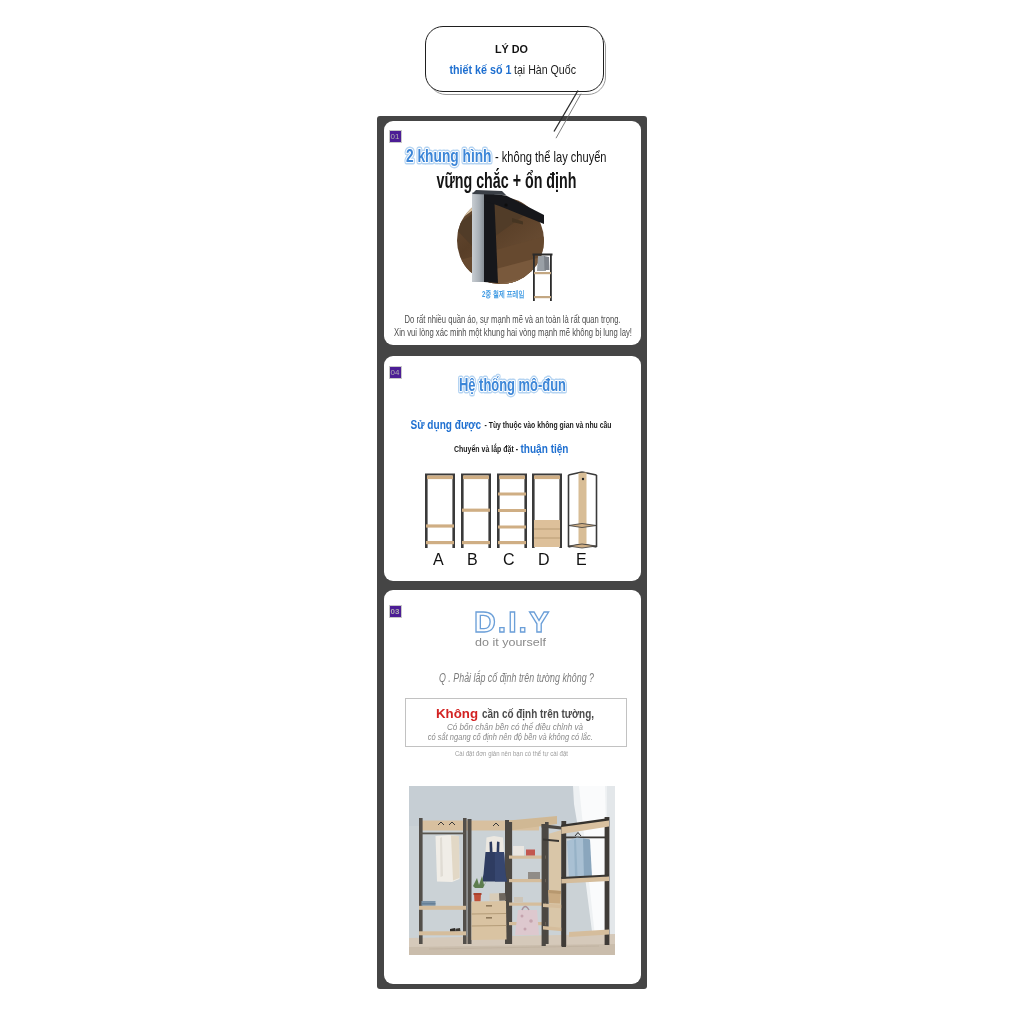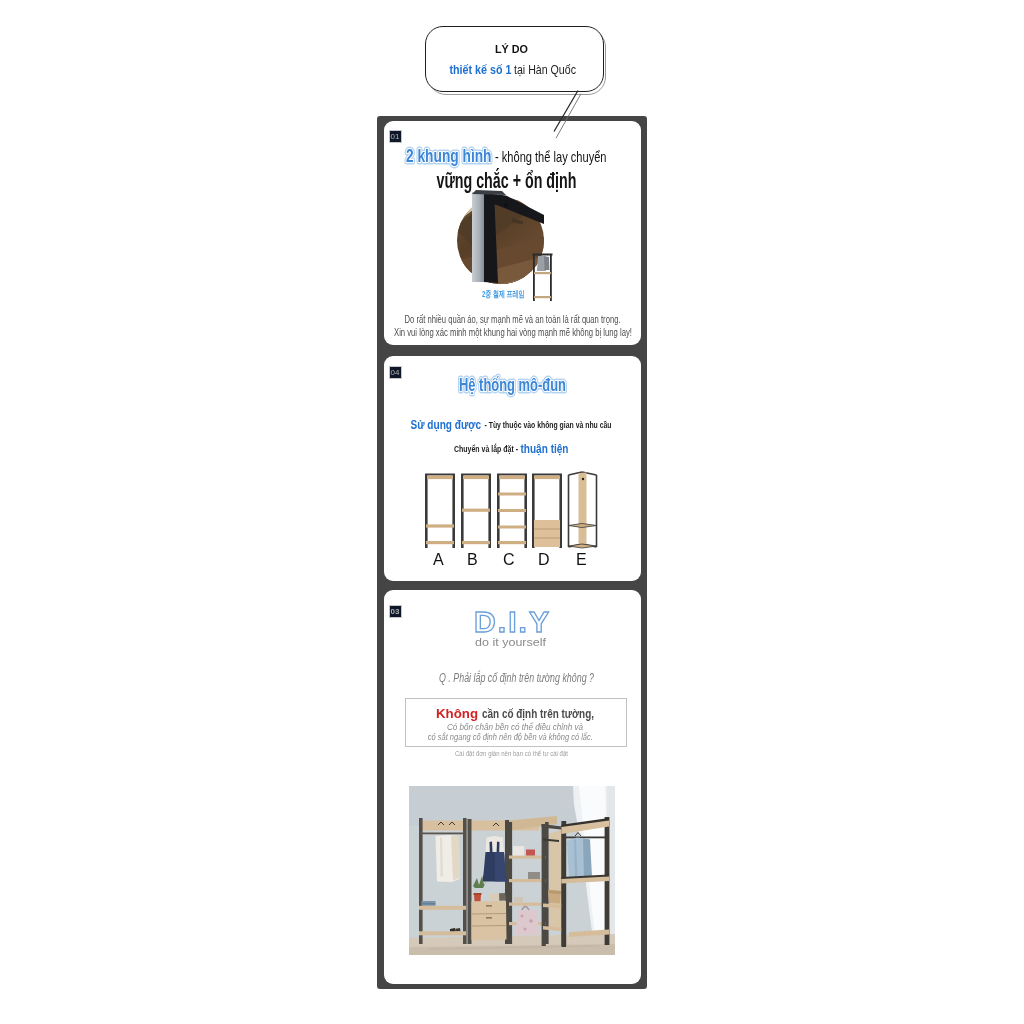--- a/index.html
+++ b/index.html
@@ -1,18 +1,18 @@
 <!DOCTYPE html>
 <html><head>
 <meta charset="utf-8">
 <style>
   html,body{margin:0;padding:0;}
   body{width:1024px;height:1024px;background:#ffffff;font-family:"Liberation Sans",sans-serif;position:relative;overflow:hidden;}
   .abs{position:absolute;}
-  .numbox{position:absolute;width:11px;height:11px;border:1px solid #c8c8c8;color:#b0b0b0;font-size:8px;line-height:11px;text-align:center;background:#0f172a;}
+  .numbox{position:absolute;width:11px;height:11px;border:1px solid #c8c8c8;color:#b0b0b0;font-size:8px;line-height:11px;text-align:center;background:#4c1d95;}
   text{font-family:"Liberation Sans",sans-serif;}
 </style>
 </head>
 <body>
 
 <div class="abs" style="left:428px;top:29px;width:176px;height:64px;border:1px solid #9a9a9a;border-radius:18px;"></div>
 
 <div class="abs" style="left:425px;top:26px;width:177px;height:64px;border:1.6px solid #1f1f1f;border-radius:18px;background:#fff;"></div>
 
 <div class="abs" style="left:377px;top:116px;width:270px;height:873px;background:#454545;border-radius:3px;"></div>

